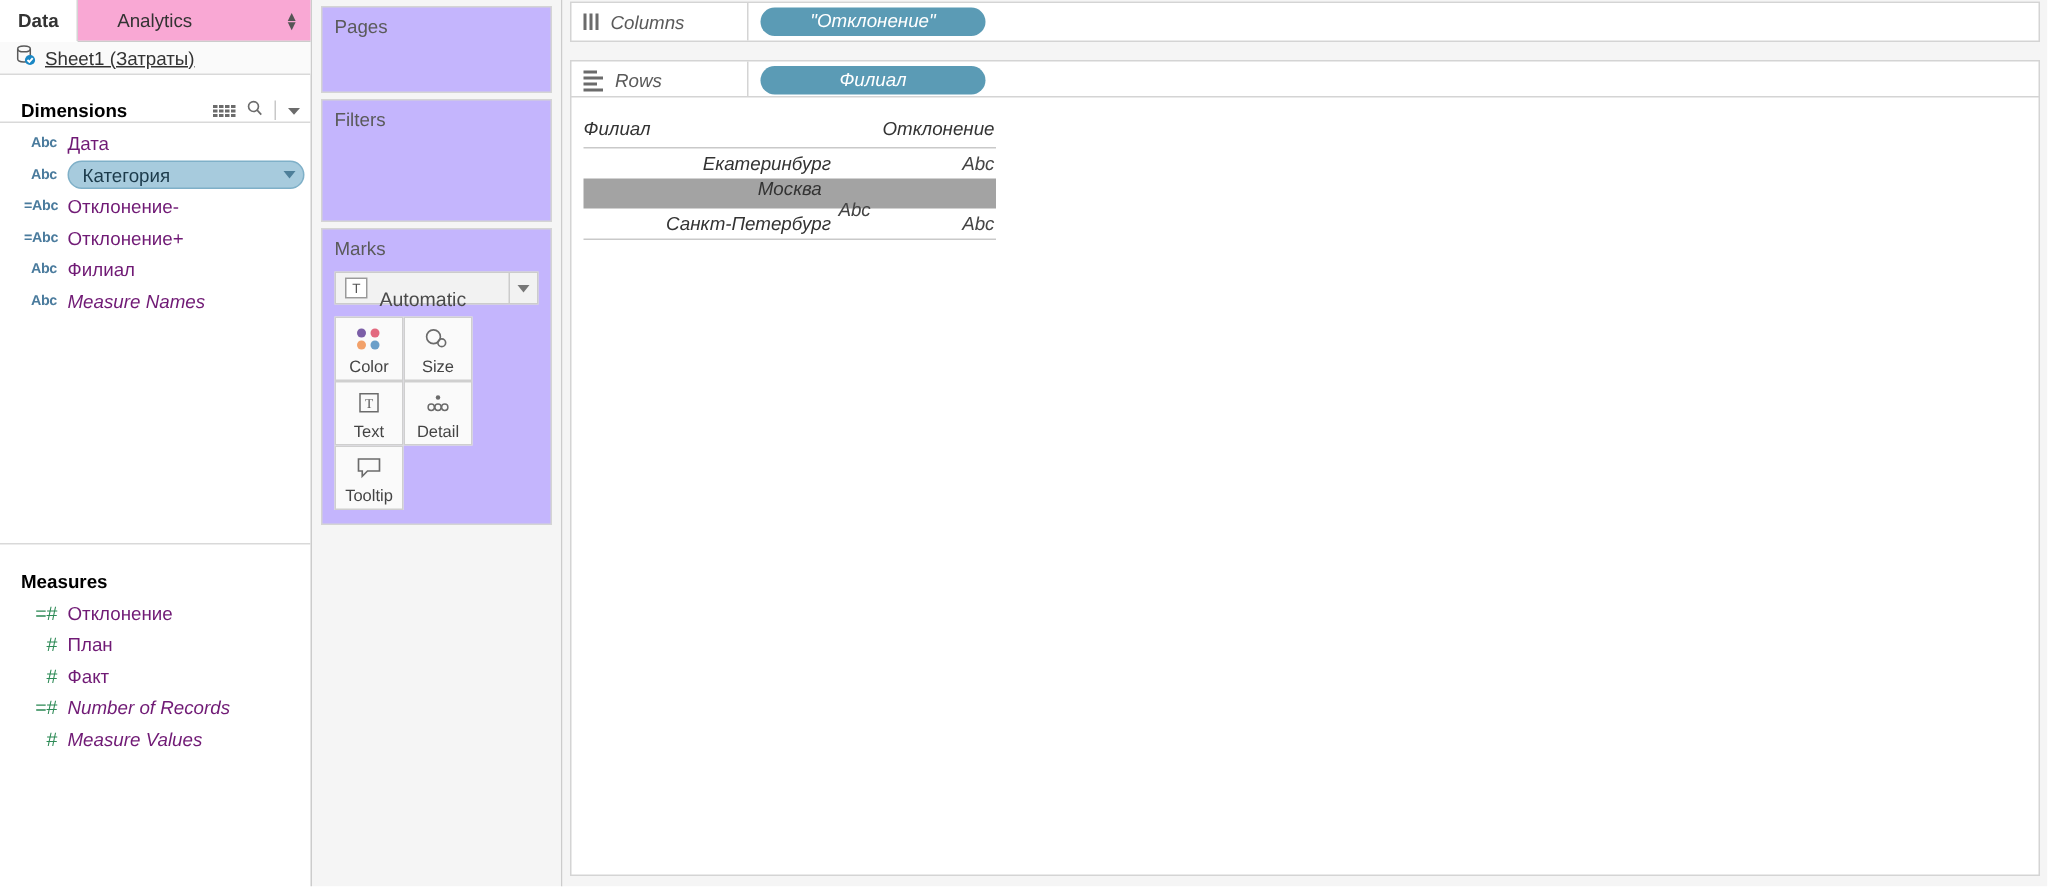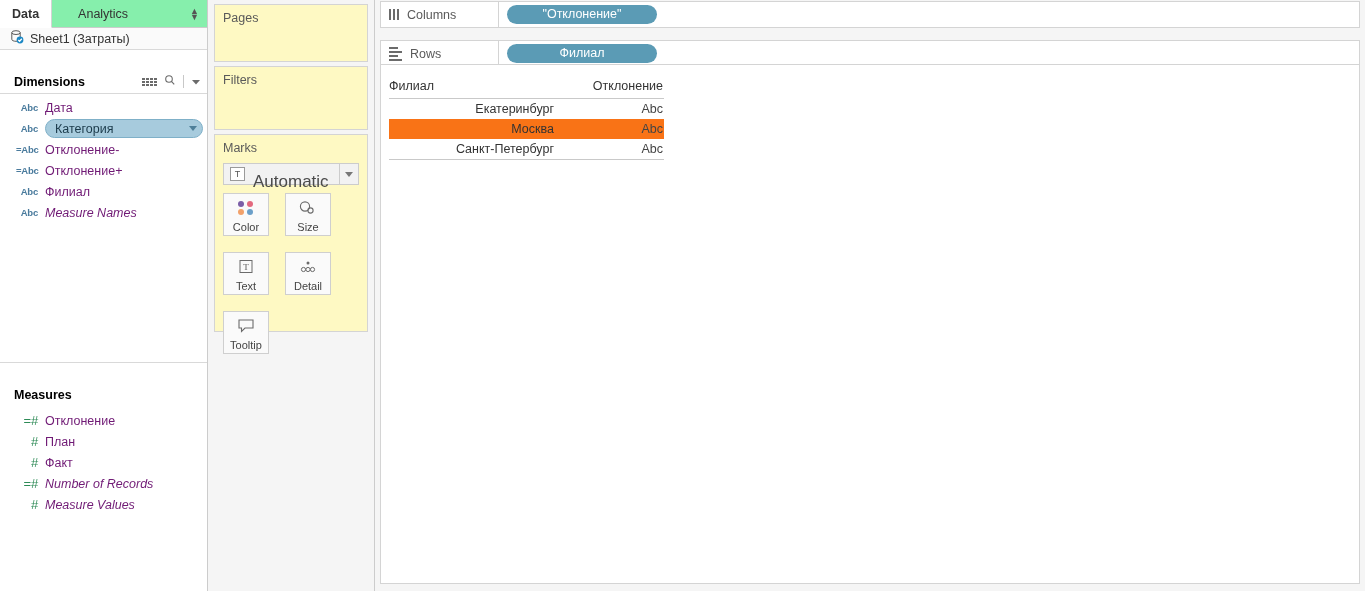--- a/index.html
+++ b/index.html
@@ -18,40 +18,40 @@
     position: absolute; left: 0; top: 0; width: 208px; height: 591px;
     background: #ffffff; border-right: 1px solid #cccccc;
   }
   .dp-tabs {
     height: 28px; display: flex; align-items: stretch;
     border-bottom: 1px solid #cccccc; background:#f2f2f2;
   }
   .dp-tab {
     display: flex; align-items: center; justify-content: center;
     font-size: 12.5px; color: #333; padding: 0 12px;
-    border-right: 1px solid #d4d4d4; background: #86efac; cursor: default;
+    border-right: 1px solid #d4d4d4; background: #f9a8d4; cursor: default;
   }
   .dp-tab.active { background:#ffffff; font-weight: bold; border-bottom: 1px solid #ffffff; margin-bottom:-1px;}
   .dp-tab.analytics { flex: 1; justify-content: flex-start; padding-left: 26px; position: relative; border-right: none;}
   .dp-spin {
     position: absolute; right: 8px; top: 50%; transform: translateY(-50%);
     font-size: 9px; line-height: 6px; color:#555; text-align:center;
   }
   .dp-spin span{display:block;}
 
   .ds-row {
     height: 22px; display: flex; align-items: center; gap: 6px;
-    padding-left: 10px; border-bottom: 1px solid #d9d9d9; background:#fafafa;
+    padding-left: 10px; border-bottom: 1px solid #d9d9d9; background:#fafafa;text-decoration:underline;
   }
   .ds-name { font-size: 12.5px; color: #333; }
 
   .section-head {
-    height: 24px; display: flex; align-items: center;
+    height: 24px; display: flex; align-items: flex-end;
     padding: 0 6px 0 14px; border-bottom: 1px solid #d9d9d9;
-    margin-top: 20px;
+    margin-top: 8px;
   }
   .section-title { font-weight: bold; font-size: 12.5px; color:#000; flex: 1; }
   .sh-icons { display: flex; align-items: center; gap: 7px; color:#666; }
   .sh-sep { width:1px; height:13px; background:#c8c8c8; }
 
   .field-list { padding-top: 3px; }
   .field {
     height: 21px; display: flex; align-items: center; gap: 7px;
     padding-left: 16px; cursor: default;
   }
@@ -76,60 +76,60 @@
   }
 
   .measures-divider { border-top: 1px solid #d9d9d9; margin-top: 6px; }
 
   
   .cards {
     position: absolute; left: 208px; top: 0; width: 167px; height: 591px;
     background: #f5f5f5; border-right: 1px solid #cccccc;
   }
   .card {
-    margin: 4px 6px 0 6px; background:#fef9c3; border:1px solid #d4d4d4;
+    margin: 4px 6px 0 6px; background:#c4b5fd; border:1px solid #d4d4d4;
   }
   .card-title {
     font-size: 12.5px; color: #5a5a5a; padding: 6px 0 0 8px;
   }
   #card-pages { height: 58px; }
-  #card-filters { height: 64px; }
+  #card-filters { height: 82px; }
   #card-marks { height: 198px; }
 
   .marks-type {
     margin: 8px 8px 0 8px; height: 22px;
     background:#f2f2f2; border: 1px solid #cccccc;
     display:flex; align-items:center;
   }
   .mt-icon {
     width: 15px; height: 14px; border:1px solid #9a9a9a; margin-left:6px;
     display:flex;align-items:center;justify-content:center;
     font-size:9px; color:#555; background:#fff;
   }
-  .mt-label { flex:1; font-size:17px; color:#4a4a4a; padding-left:8px;margin-top:15px; }
+  .mt-label { flex:1; font-size:13px; color:#4a4a4a; padding-left:8px;margin-top:15px; }
   .mt-arrow {
     width: 19px; height: 20px; border-left: 1px solid #cccccc;
     display:flex;align-items:center;justify-content:center;
   }
   .caret-dn { width:0;height:0;border-left:4px solid transparent;border-right:4px solid transparent;border-top:5px solid #777; }
 
-  .mark-btns { display:flex; flex-wrap: wrap; gap:16px; padding: 8px; text-align: center; }
+  .mark-btns { display:flex; flex-wrap: wrap; gap:0; padding: 8px; text-align: center; }
   .mbtn {
     width: 46px; height: 43px; border: 1px solid #cfcfcf; background:#fafafa;
     display:flex; flex-direction:column; align-items:center; justify-content: flex-end;
     padding-bottom: 2px; cursor: default;
   }
   .mbtn .glyph { flex:1; display:flex; align-items:center; justify-content:center; }
   .mbtn .mlabel { font-size: 11px; color:#444; line-height: 12px; }
 
   .dots { display:grid; grid-template-columns: 7px 7px; grid-gap:2px; }
   .dots i { width:6px;height:6px;border-radius:50%; display:block; }
 
   
-  .sheet { position: absolute; left: 375px; top: 0; right:0; bottom:0; background:#f5f5f5; }
+  .sheet { position: absolute; left: 375px; top: 0; right:0; bottom:0; background:#f5f5f5;font-style:italic; }
   .shelf-row {
     display:flex; align-items:center; height: 27px;
     background:#ffffff; border:1px solid #d4d4d4; margin: 1px 5px 0 5px;
   }
   #shelf-columns { margin-top: 1px; }
   #shelf-rows { margin-top: 12px; }
   .shelf-label {
     width: 118px; display:flex; align-items:center; gap:8px;
     padding-left: 8px; border-right:1px solid #d4d4d4; height:100%;
     color:#5a5a5a; font-size:12.5px;
@@ -148,21 +148,21 @@
   .table { position:absolute; left: 8px; top: 12px; width: 275px; }
   .thead {
     display:flex; border-bottom:1px solid #c9c9c9;
   }
   .th {
     font-size:12.5px; color:#333; padding: 2px 0 5px 0;
   }
   .th.left { flex:1; text-align:left; }
   .th.right { width: 110px; text-align:right; padding-right:1px; }
   .trow { display:flex; height:20px; align-items:center; }
-  .trow.alt { background:#f97316; }
+  .trow.alt { background:#a3a3a3;flex-direction:column; }
   .td { font-size:12.5px; color:#333; }
   .td.left { flex:1; text-align:right; }
   .td.right { width:110px; text-align:right; padding-right:1px; color:#444; }
   .tfoot { border-top:1px solid #c9c9c9; height:1px; }
 
   .icon-cols { display:flex; gap:2px; align-items:flex-end; height:11px; }
   .icon-cols i { width:2px; background:#6b6b6b; display:block; }
   .icon-rows { display:flex; flex-direction:column; gap:2px; }
   .icon-rows i { height:2px; background:#6b6b6b; display:block; width:13px; }
   .icon-rows i.short { width:9px; }

